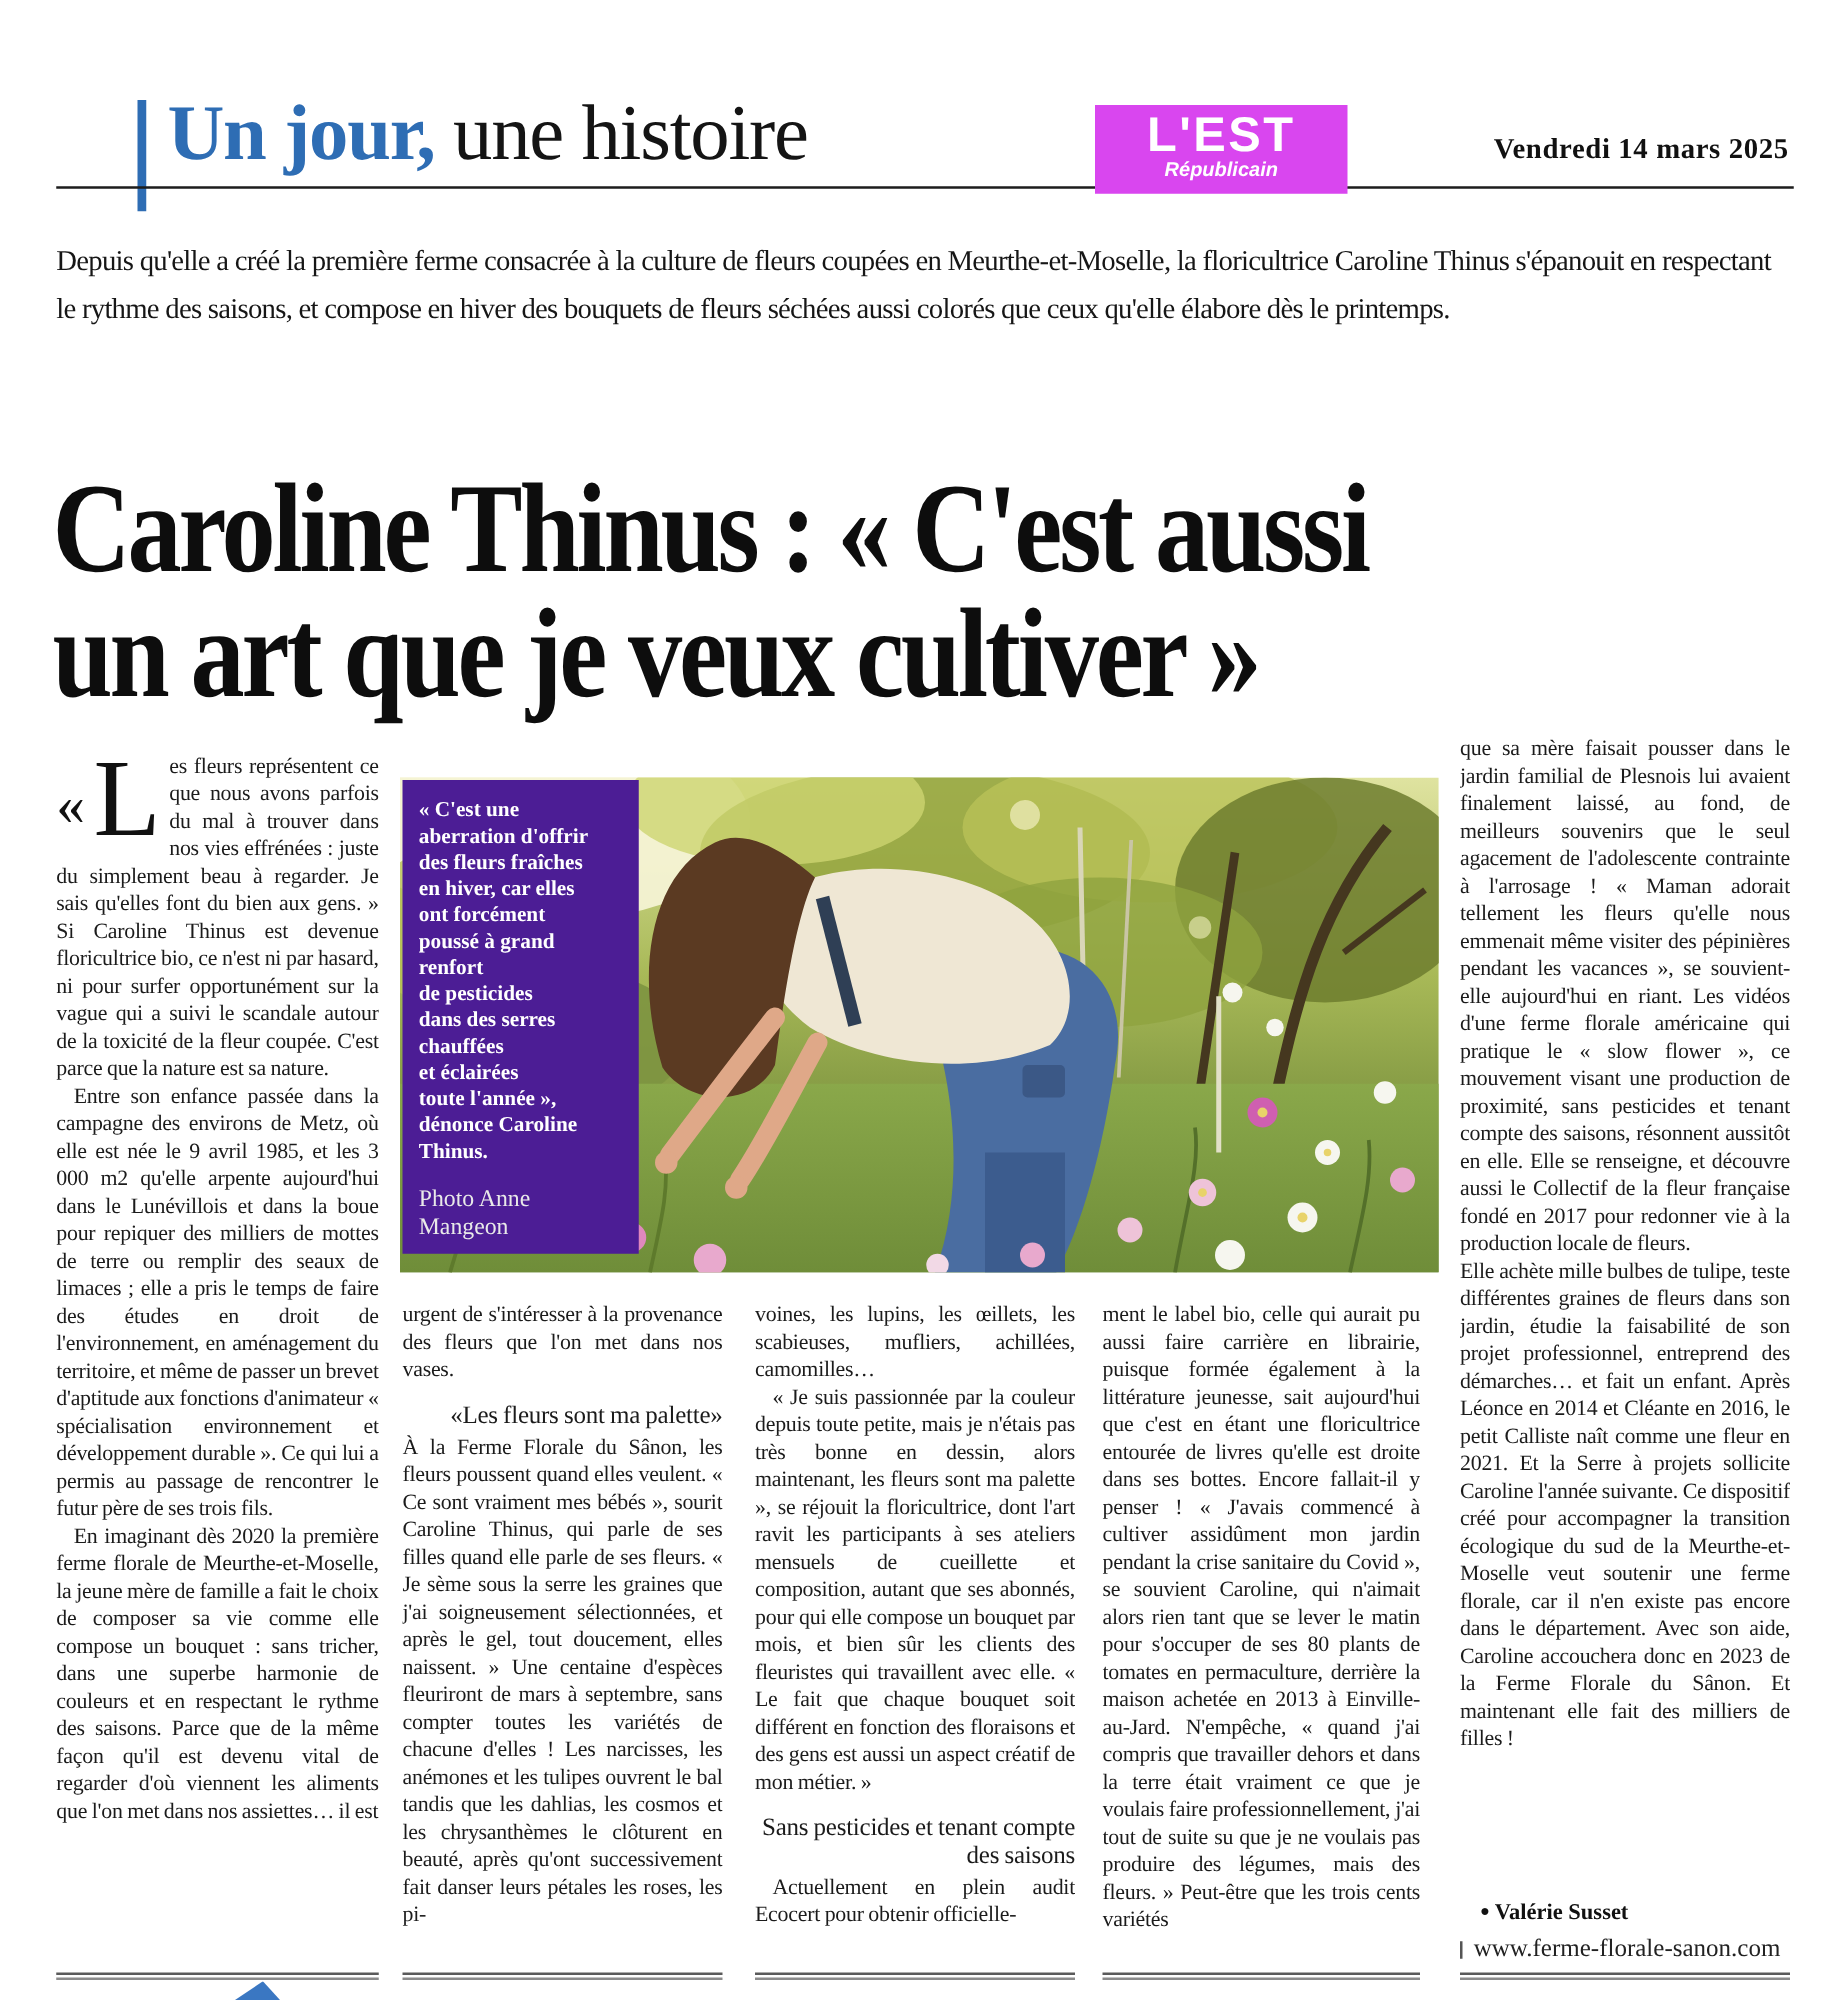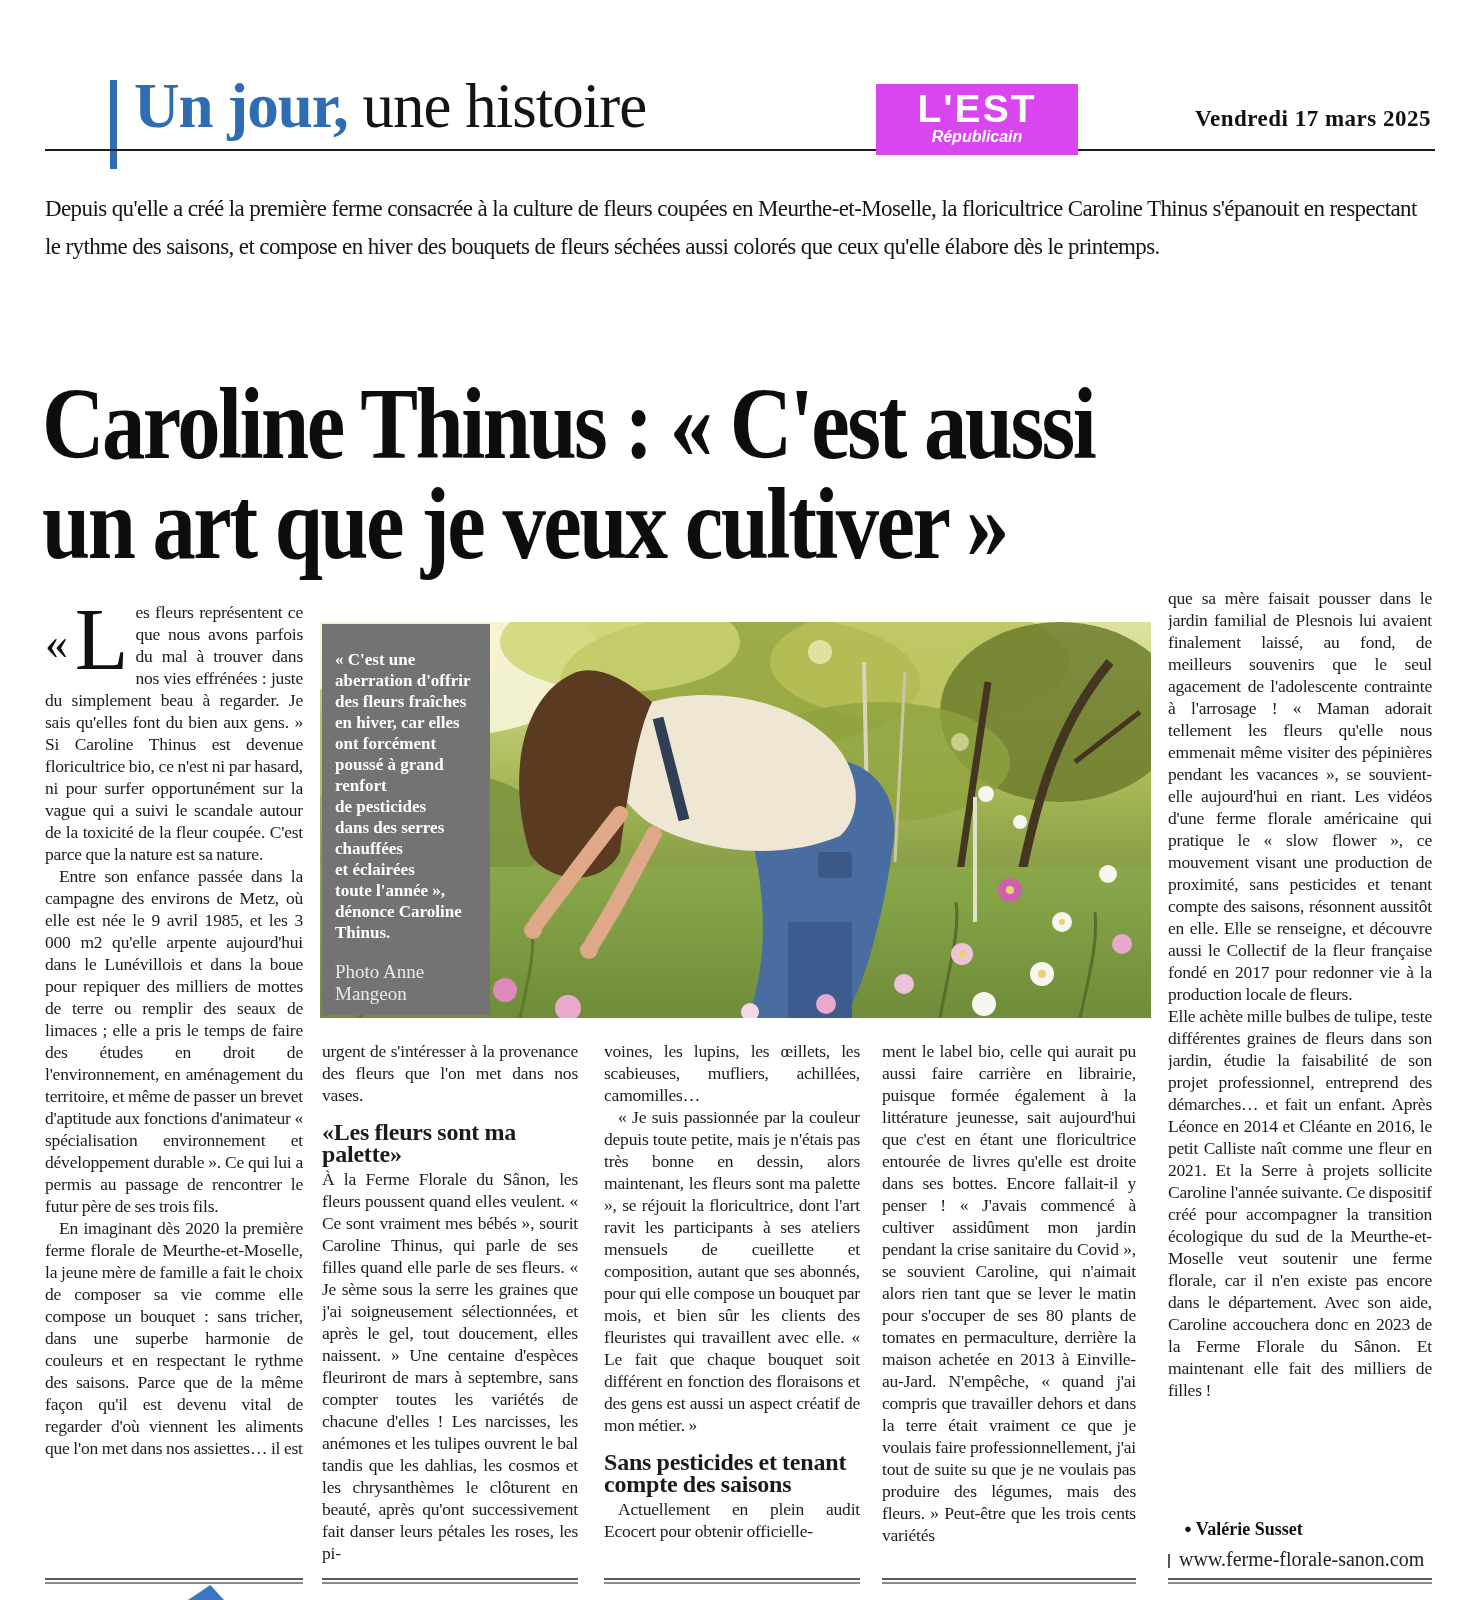--- a/index.html
+++ b/index.html
@@ -23,36 +23,36 @@
   
   .lead{position:absolute;left:45px;top:190px;width:1372px;margin:0;font-size:23px;
         line-height:38px;letter-spacing:-0.6px;color:#161616;text-align:left;}
   .headline{position:absolute;left:42px;top:374px;margin:0;width:1640px;
             font-size:102px;line-height:100px;font-weight:700;letter-spacing:-3px;color:#0d0d0d;
             transform:scaleX(0.85);transform-origin:left top;}
   .headline span{display:block;}
 
   
   .photo{position:absolute;left:320px;top:622px;width:831px;height:396px;}
-  .quote-box{position:absolute;left:322px;top:624px;width:168px;background:#737373;
-             color:#ffffff;padding:25px 11px 10px 13px;z-index:6;box-sizing:border-box;}
+  .quote-box{position:absolute;left:322px;top:624px;width:189px;background:#4c1d95;
+             color:#ffffff;padding:13px 11px 10px 13px;z-index:6;box-sizing:border-box;}
   .quote-text{font-size:17px;font-weight:700;line-height:21px;white-space:pre-line;letter-spacing:0;}
   .quote-credit{font-size:19px;font-weight:400;color:#e9e9e9;margin-top:18px;}
 
   
   .col{position:absolute;font-size:17.5px;line-height:22px;text-align:justify;
        letter-spacing:-0.2px;word-spacing:-0.5px;color:#1b1b1b;overflow:hidden;}
   .col p{margin:0;}
   .col p.indent{text-indent:14px;}
   #col1{left:45px;top:601px;width:258px;height:977px;}
   #col2{left:322px;top:1040px;width:256px;height:538px;}
   #col3{left:604px;top:1040px;width:256px;height:538px;}
   #col4{left:882px;top:1040px;width:254px;height:538px;}
   #col5{left:1168px;top:587px;width:264px;height:915px;}
-  .subhead{font-size:24px;font-weight:700;text-align:left;margin:15px 0 3px 0;line-height:22px;}
+  .subhead{font-size:20px;font-weight:400;text-align:right;margin:15px 0 3px 0;line-height:22px;}
   .open-guillemet{float:left;font-size:46px;line-height:36px;padding:25px 7px 0 0;color:#111;}
   .dropcap{float:left;font-size:88px;line-height:66px;padding:6px 7px 0 0;color:#111;}
 
   .byline{position:absolute;left:1168px;top:1519px;font-size:18px;font-weight:700;color:#111;margin-left:16px;}
   .byline .bullet{font-size:13px;vertical-align:2px;margin-right:4px;}
   .website{position:absolute;left:1168px;top:1548px;font-size:20px;color:#222;}
   .site-bar{display:inline-block;width:0;height:14px;border-left:2px solid #555;
             margin-right:9px;vertical-align:-2px;}
 
   
@@ -68,21 +68,21 @@
 
 <div class="page">
 
   <div class="kicker-bar"></div>
   <h2 class="kicker"><span class="blue">Un jour,</span><span class="rest"> une histoire</span></h2>
   <div class="header-rule"></div>
   <div class="logo">
     <div class="logo-top">L'EST</div>
     <div class="logo-bottom">Républicain</div>
   </div>
-  <div class="edition-date">Vendredi 17 mars 2025</div>
+  <div class="edition-date">Vendredi 14 mars 2025</div>
 
   <p class="lead">Depuis qu'elle a créé la première ferme consacrée à la culture de fleurs coupées en Meurthe-et-Moselle, la floricultrice Caroline Thinus s'épanouit en respectant le rythme des saisons, et compose en hiver des bouquets de fleurs séchées aussi colorés que ceux qu'elle élabore dès le printemps.</p>
 
   <h1 class="headline">
     <span>Caroline Thinus : « C'est aussi</span>
     <span>un art que je veux cultiver »</span>
   </h1>
 
   <svg class="photo" viewBox="0 0 831 396" preserveAspectRatio="none">
     <defs>

